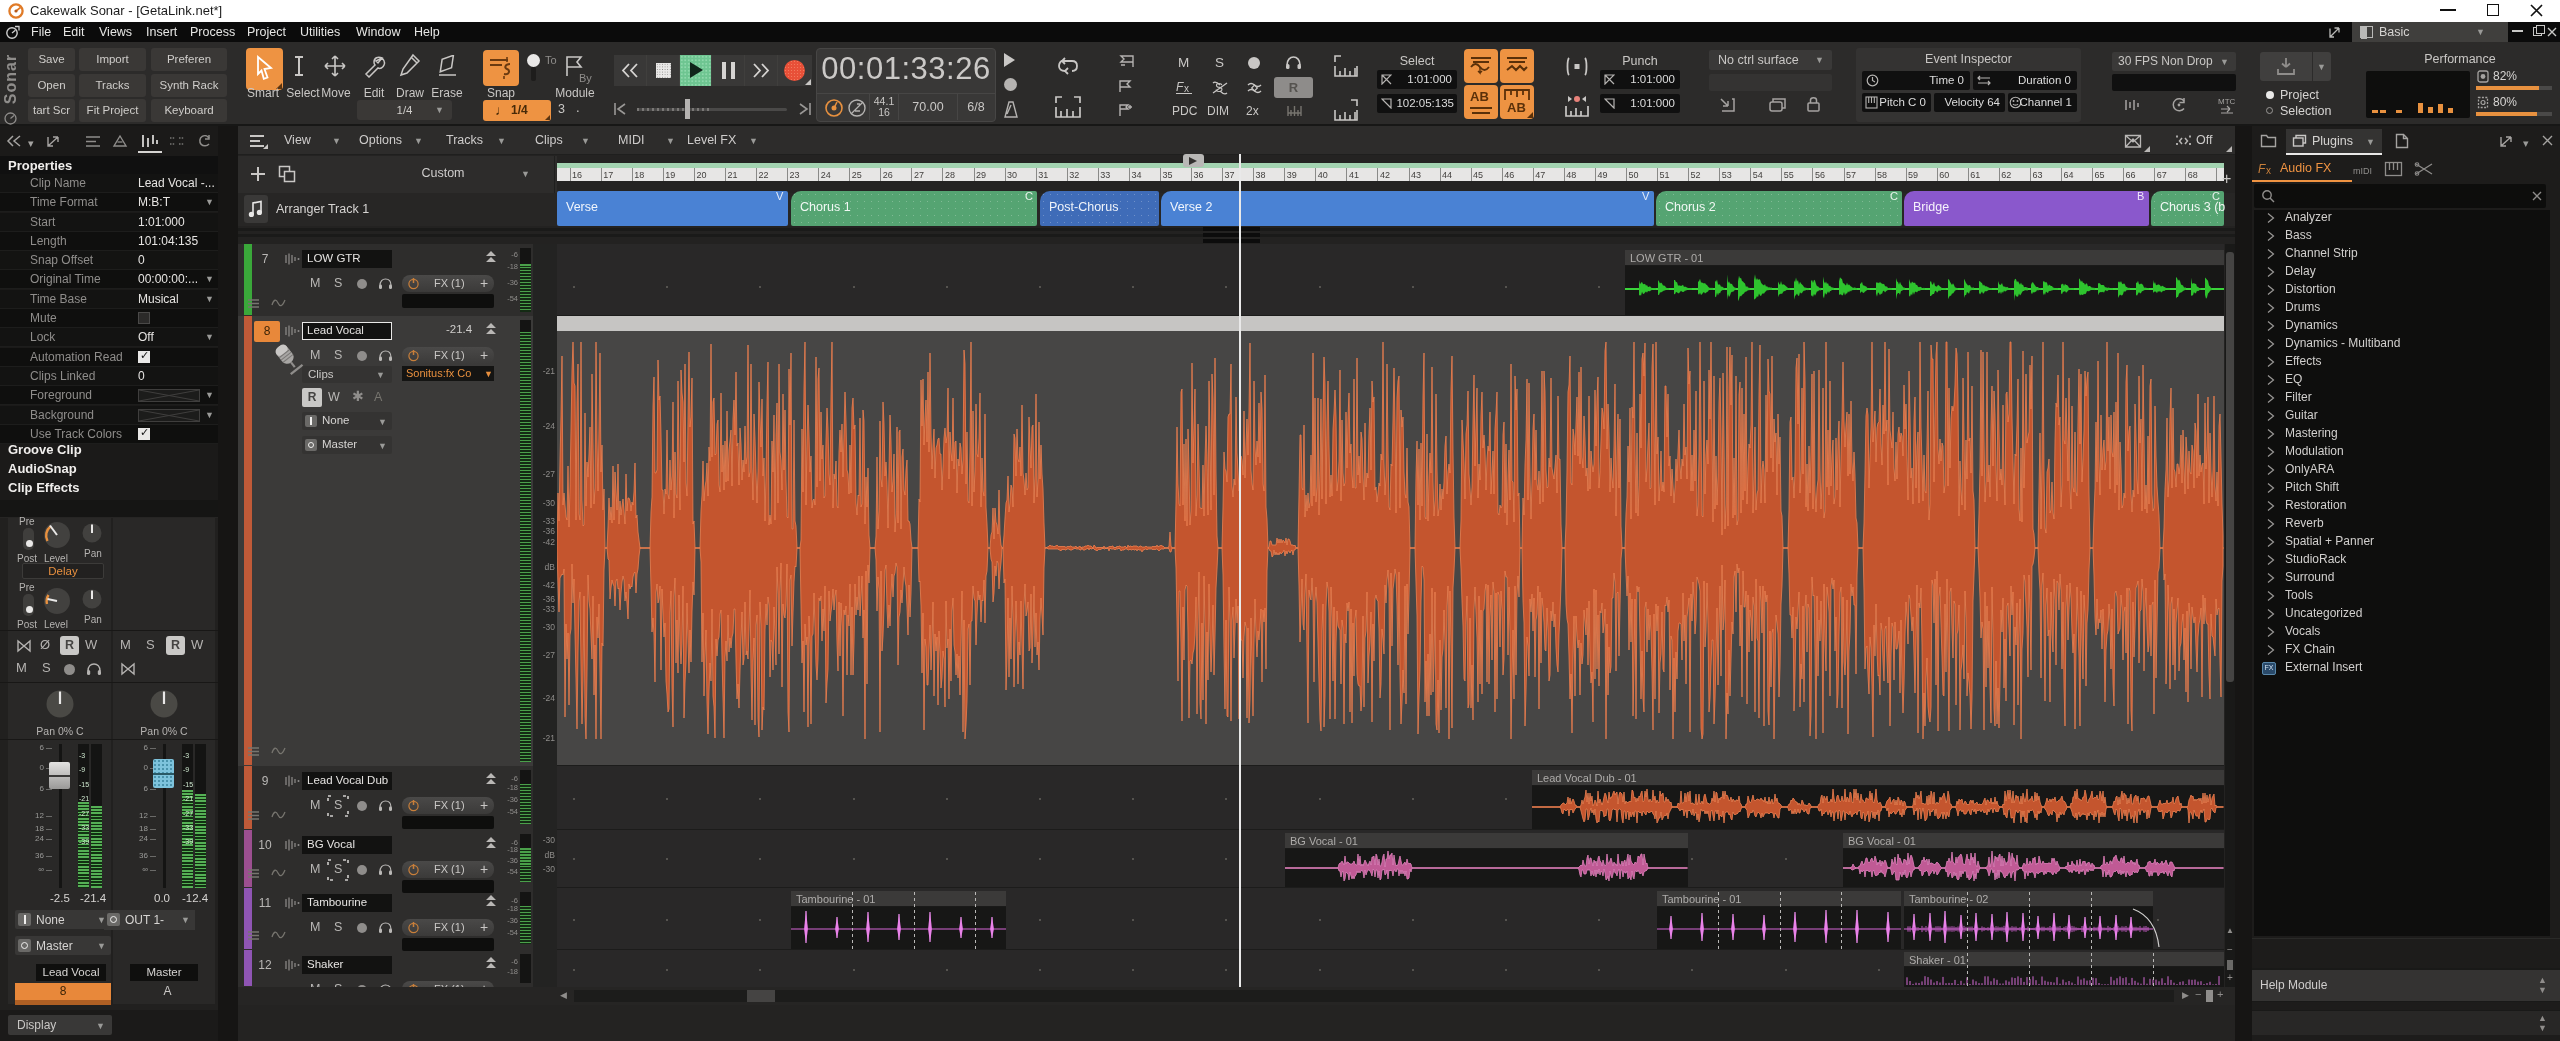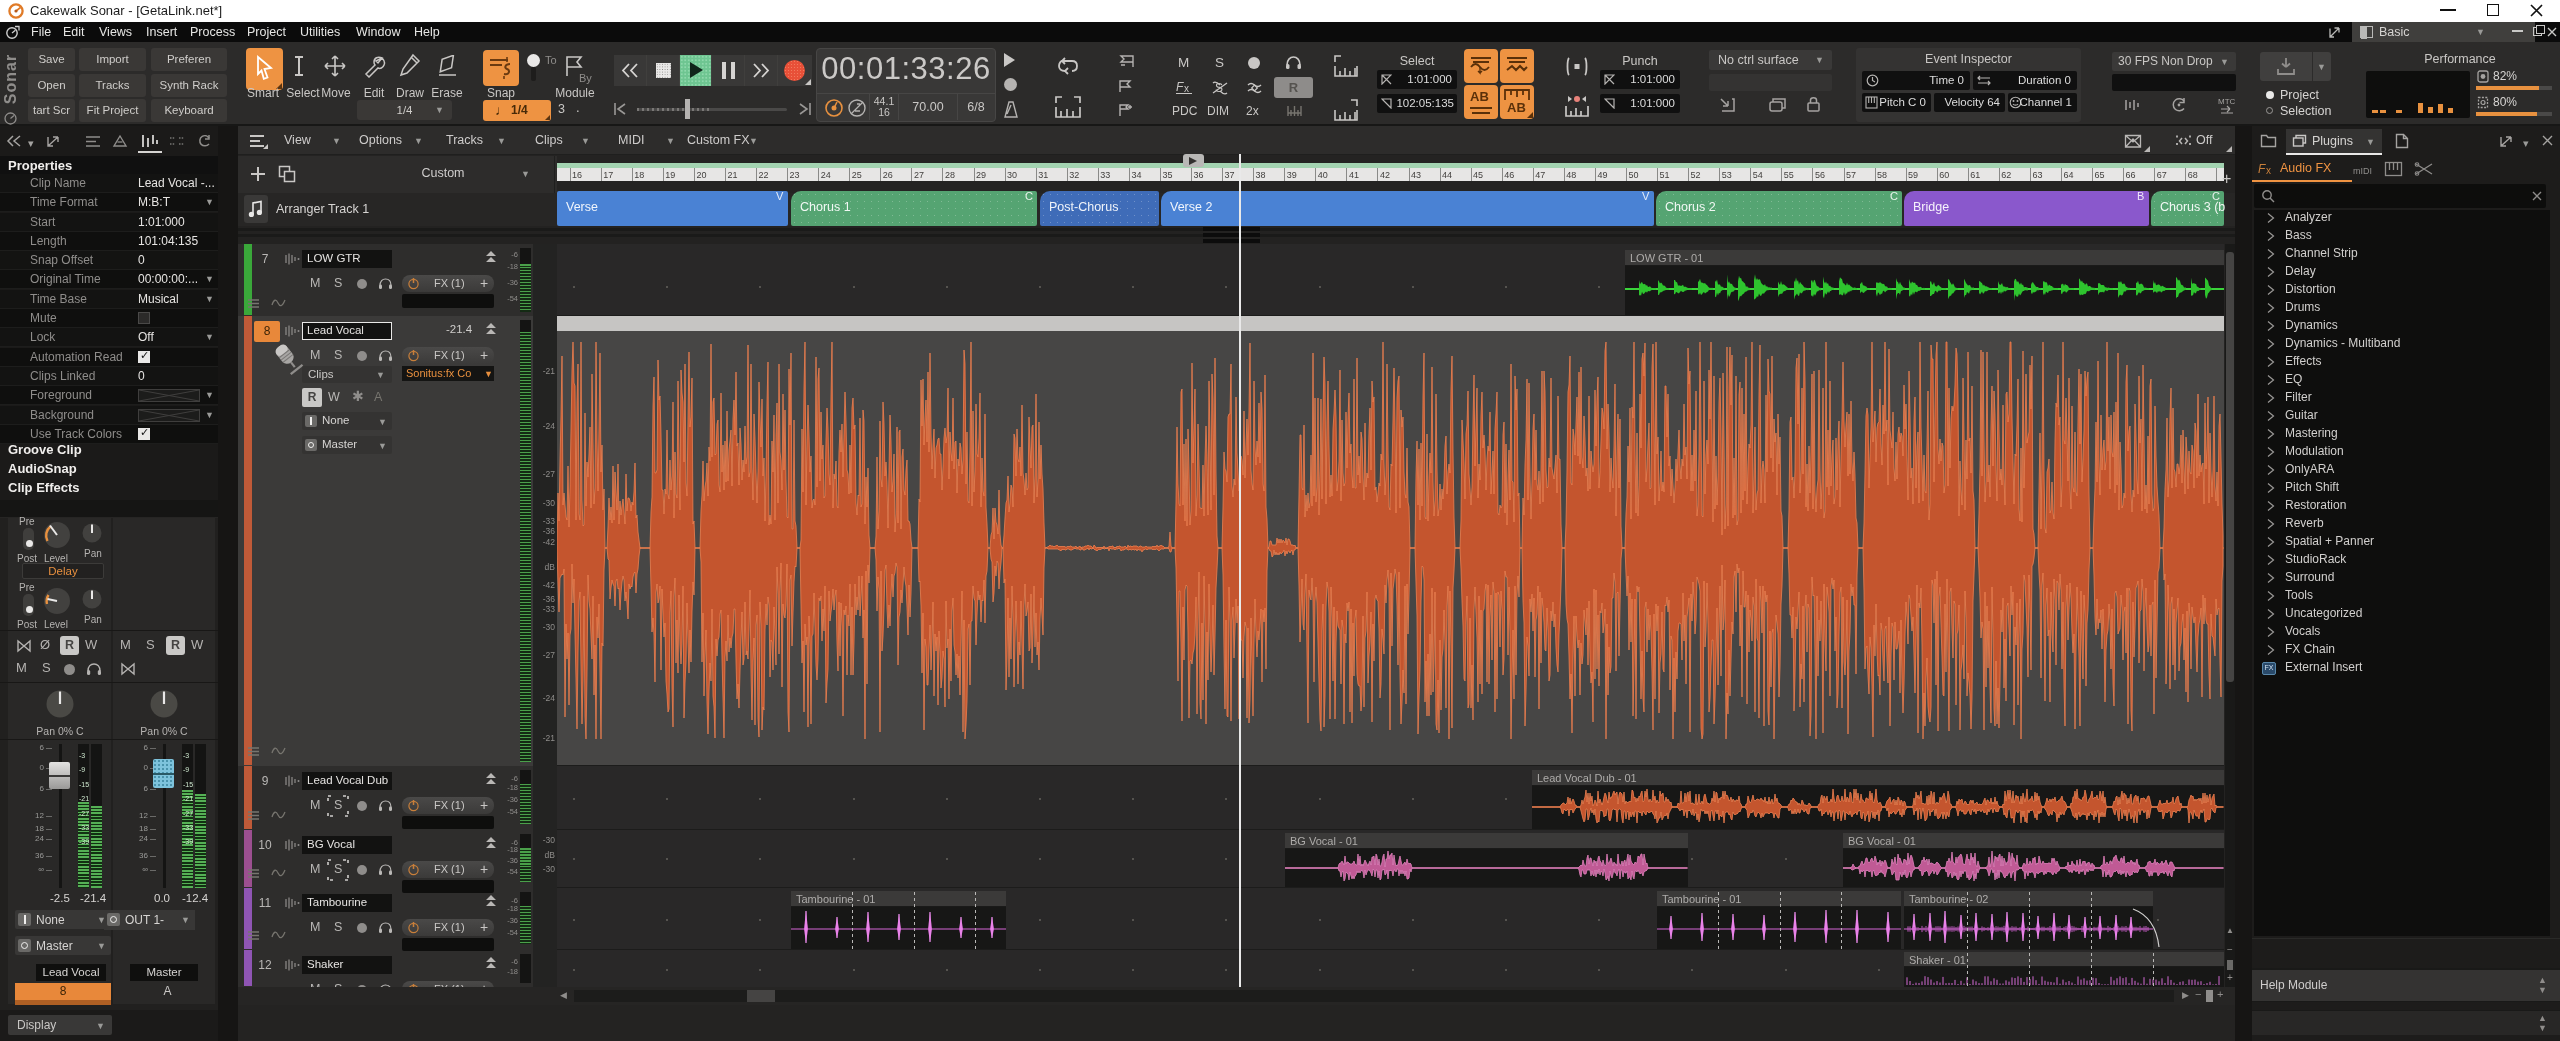--- a/index.html
+++ b/index.html
@@ -38,21 +38,21 @@
   <div class="tx" style="left:99px;top:3px;">Views</div>
   <div class="tx" style="left:146px;top:3px;">Insert</div>
   <div class="tx" style="left:190px;top:3px;">Process</div>
   <div class="tx" style="left:247px;top:3px;">Project</div>
   <div class="tx" style="left:300px;top:3px;">Utilities</div>
   <div class="tx" style="left:356px;top:3px;">Window</div>
   <div class="tx" style="left:414px;top:3px;">Help</div>
   <svg style="left:2328px;top:4px;" width="13" height="13" viewBox="0 0 13 13">
       <path d="M2 11 L11 2 M11 2 L6.5 2 M11 2 L11 6.5 M2 2.5 L2 11 L6 11" stroke="#b9b9b7" stroke-width="1.3" fill="none"></path>
     </svg>
-  <div class="ab" style="left:2352px;top:0;width:183px;height:20px;background:#403f3d;">
+  <div class="ab" style="left:2352px;top:0;width:156px;height:20px;background:#403f3d;">
     <div class="ab" style="left:8px;top:3.5px;width:13px;height:12px;border:1.2px solid #b9b9b7;">
         <div class="ab" style="left:0;top:0;width:6px;height:12px;background:#b9b9b7;"></div>
       </div>
     <div class="tx" style="left:27px;top:3px;color:#d6d4d2;">Basic</div>
     <div class="ddv" style="left:124px;top:5px;">▼</div>
   </div>
   <div class="tx" style="left:2512px;top:8px;width:11px;height:1.6px;background:#c9c9c7;"></div>
   <div class="ab" style="left:2533px;top:5px;width:9px;height:9px;border:1.3px solid #c9c9c7;"></div>
   <div class="ab" style="left:2536px;top:3px;width:9px;height:9px;border:1.3px solid #c9c9c7;background:#0b0b0b;"></div>
   <svg style="left:2547px;top:5px;" width="10" height="10" viewBox="0 0 10 10">
@@ -707,21 +707,21 @@
   <div class="tx" style="left:46px;top:7px;font-size:12.5px;color:#cecccb;">View</div>
       <div class="ddv" style="left:94px;top:10px;">▼</div>
   <div class="tx" style="left:121px;top:7px;font-size:12.5px;color:#cecccb;">Options</div>
       <div class="ddv" style="left:176px;top:10px;">▼</div>
   <div class="tx" style="left:208px;top:7px;font-size:12.5px;color:#cecccb;">Tracks</div>
       <div class="ddv" style="left:259px;top:10px;">▼</div>
   <div class="tx" style="left:297px;top:7px;font-size:12.5px;color:#cecccb;">Clips</div>
       <div class="ddv" style="left:343px;top:10px;">▼</div>
   <div class="tx" style="left:380px;top:7px;font-size:12.5px;color:#cecccb;">MIDI</div>
       <div class="ddv" style="left:428px;top:10px;">▼</div>
-  <div class="tx" style="left:449px;top:7px;font-size:12.5px;color:#cecccb;">Custom FX</div>
+  <div class="tx" style="left:449px;top:7px;font-size:12.5px;color:#cecccb;">Level FX</div>
       <div class="ddv" style="left:511px;top:10px;">▼</div>
   <svg style="left:1886px;top:8px;" width="18" height="15" viewBox="0 0 18 15">
         <path d="M1.5 13 L1.5 1.5 L16.5 1.5 L16.5 13 Z M1.5 1.5 L9 8 L16.5 1.5 M1.5 13 L9 5 L16.5 13" fill="none" stroke="#b9b7b5" stroke-width="1.3"></path>
       </svg>
   <div class="ab" style="left:1906px;top:20px;width:0;height:0;border-left:6px solid transparent;border-bottom:6px solid #b9b7b5;"></div>
   <svg style="left:1937px;top:8px;" width="17" height="14" viewBox="0 0 17 14">
         <path d="M2 1.5 L2 5 M2 9 L2 12.5 M15 1.5 L15 5 M15 9 L15 12.5" stroke="#b9b7b5" stroke-width="1.8" stroke-dasharray="2 1.6"></path>
         <path d="M7 4 L4.5 7 L7 10 M10 4 L12.5 7 L10 10" fill="none" stroke="#b9b7b5" stroke-width="1.5"></path>
       </svg>
   <div class="tx" style="left:1958px;top:7px;font-size:12.5px;color:#cecccb;">Off</div>

